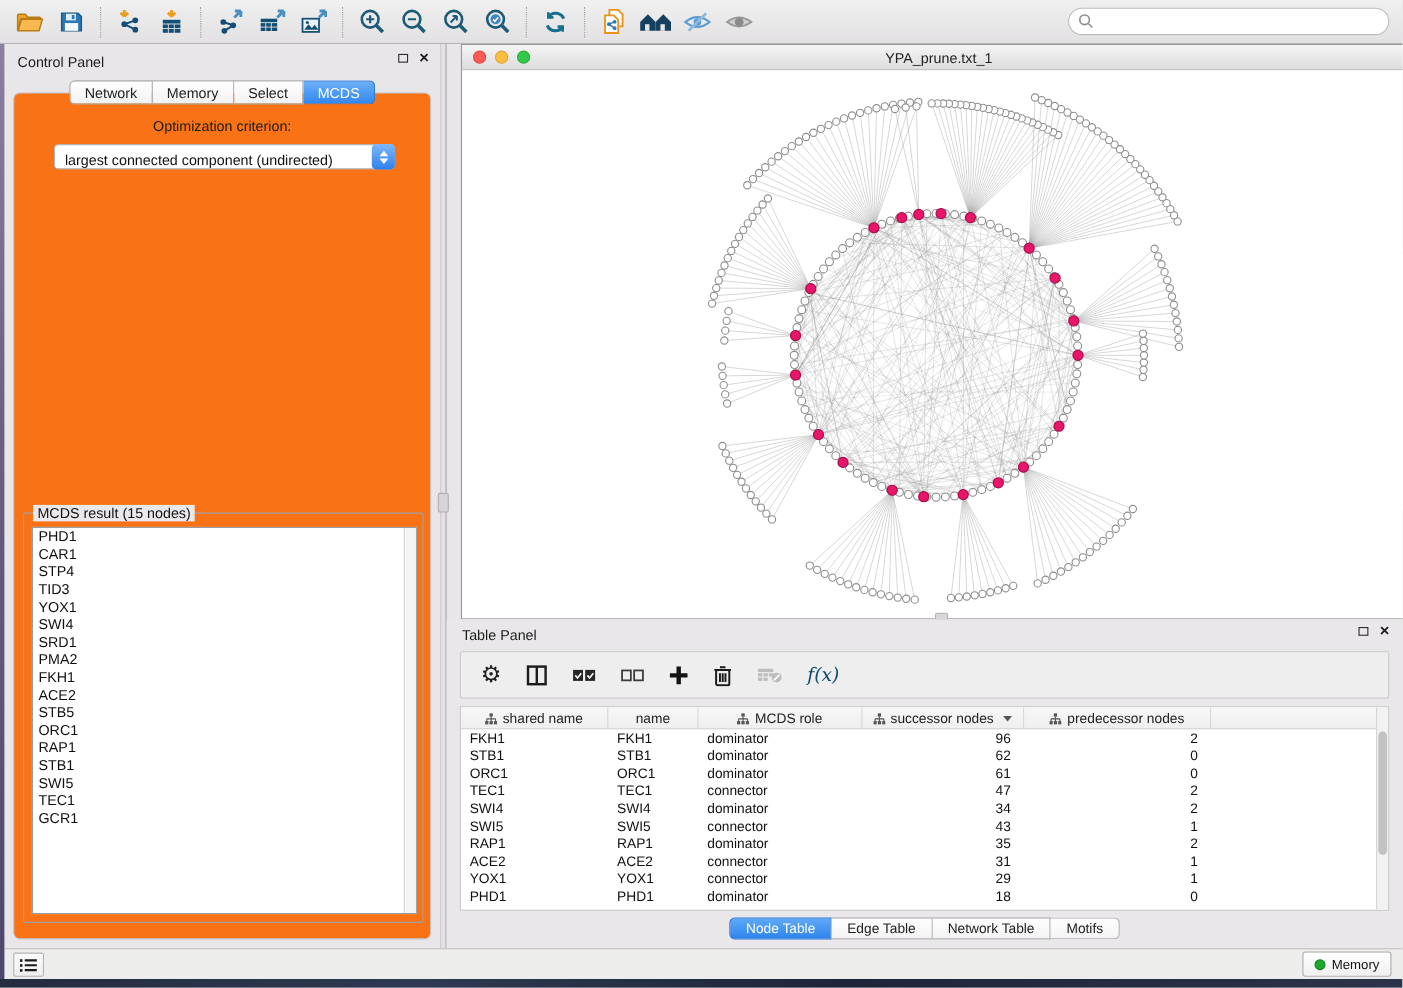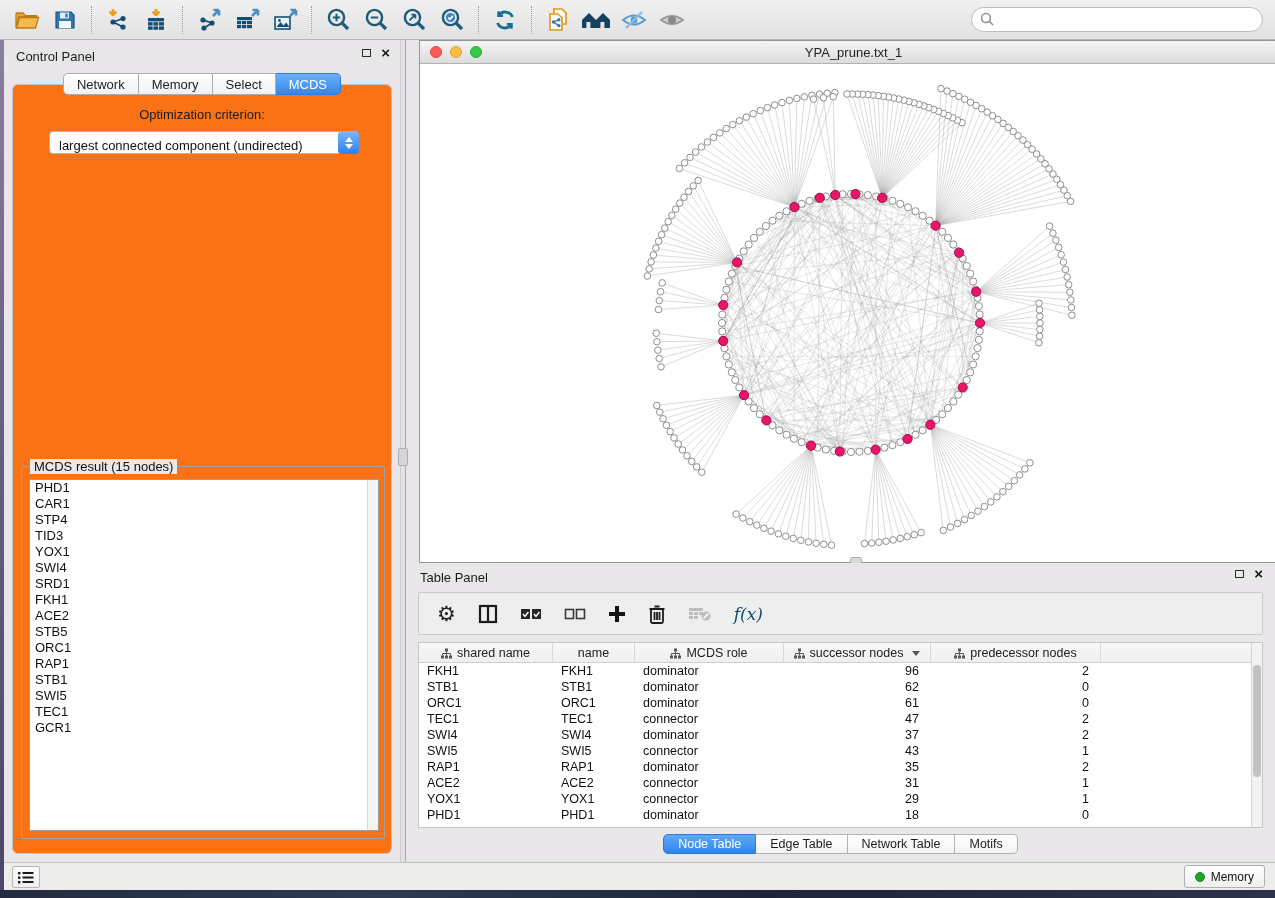--- a/index.html
+++ b/index.html
@@ -348,20 +348,21 @@
         <div class="groupbox-legend">MCDS result (15 nodes)</div>
         <div class="result-list" id="result-list">
           <div class="result-scroll"></div>
         <div class="result-item">PHD1</div>
             <div class="result-item">CAR1</div>
             <div class="result-item">STP4</div>
             <div class="result-item">TID3</div>
             <div class="result-item">YOX1</div>
             <div class="result-item">SWI4</div>
             <div class="result-item">SRD1</div>
+            <div class="result-item">PMA2</div>
             <div class="result-item">FKH1</div>
             <div class="result-item">ACE2</div>
             <div class="result-item">STB5</div>
             <div class="result-item">ORC1</div>
             <div class="result-item">RAP1</div>
             <div class="result-item">STB1</div>
             <div class="result-item">SWI5</div>
             <div class="result-item">TEC1</div>
             <div class="result-item">GCR1</div>
           </div>
@@ -1301,21 +1302,21 @@
             <div class="nt-cell">TEC1</div>
             <div class="nt-cell">connector</div>
             <div class="nt-cell num">47</div>
             <div class="nt-cell num">2</div>
             <div class="nt-cell"></div>
           </div>
           <div class="nt-grid nt-row">
             <div class="nt-cell">SWI4</div>
             <div class="nt-cell">SWI4</div>
             <div class="nt-cell">dominator</div>
-            <div class="nt-cell num">37</div>
+            <div class="nt-cell num">34</div>
             <div class="nt-cell num">2</div>
             <div class="nt-cell"></div>
           </div>
           <div class="nt-grid nt-row">
             <div class="nt-cell">SWI5</div>
             <div class="nt-cell">SWI5</div>
             <div class="nt-cell">connector</div>
             <div class="nt-cell num">43</div>
             <div class="nt-cell num">1</div>
             <div class="nt-cell"></div>

